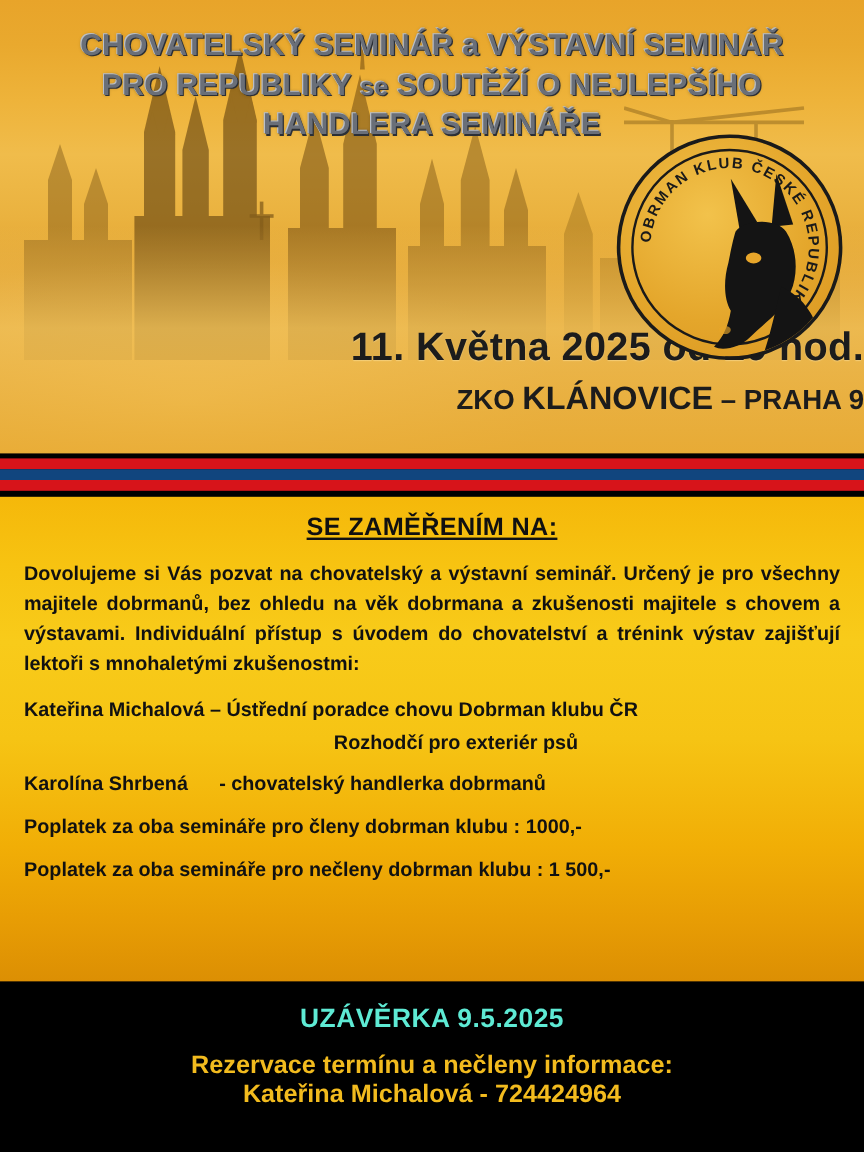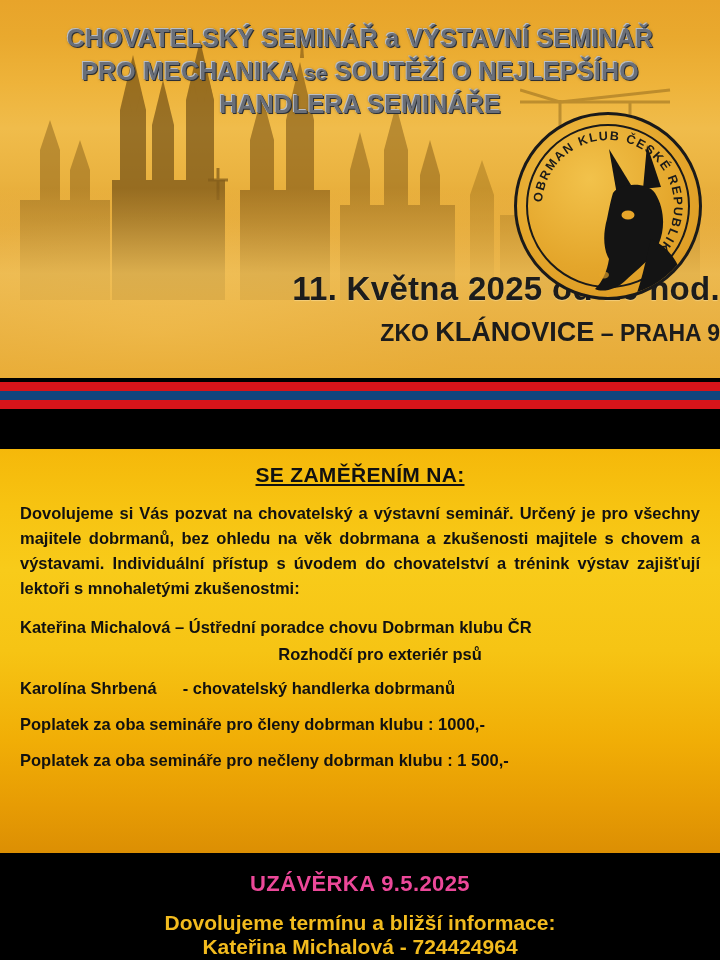--- a/index.html
+++ b/index.html
@@ -173,21 +173,20 @@
       #f5b80a 0%,
       #f7c311 14%,
       #f8cb1a 30%,
       #f6c414 50%,
       #f1ae06 72%,
       #e79c04 88%,
       #dc8f03 100%);
     color: #111;
     padding: 0;
     box-sizing: border-box;
-    margin-top: 35px;
   }
   .focus-head {
     text-align: center;
     font-size: 21px;
     font-weight: bold;
     text-decoration: underline;
     padding-top: 14px;
     letter-spacing: 0.3px;
   }
   .focus-items {
@@ -238,21 +237,21 @@
     background: #000;
     color: #f0b51a;
     text-align: center;
     box-sizing: border-box;
     padding-top: 18px;
   }
   .footer .f1 {
     font-size: 22px;
     font-weight: bold;
     letter-spacing: 0.4px;
-    color: #ec4899;
+    color: #5eead4;
   }
   .footer .f2 {
     margin-top: 14px;
     font-size: 21px;
     font-weight: bold;
     color: #f2bb1e;
   }
   .footer .f3 {
     font-size: 21px;
     font-weight: bold;
@@ -318,21 +317,21 @@
         <line x1="0" y1="30" x2="40" y2="42"></line>
         <line x1="40" y1="42" x2="150" y2="30"></line>
         <line x1="110" y1="42" x2="110" y2="80"></line>
       </g>
     </svg>
 
     <div class="fog"></div>
 
     <div class="title-block">
       <div class="title-line">CHOVATELSKÝ SEMINÁŘ a VÝSTAVNÍ SEMINÁŘ</div>
-      <div class="title-line"><span>PRO MECHANIKA </span><span class="sm">se</span><span> SOUTĚŽÍ O NEJLEPŠÍHO</span></div>
+      <div class="title-line"><span>PRO REPUBLIKY </span><span class="sm">se</span><span> SOUTĚŽÍ O NEJLEPŠÍHO</span></div>
       <div class="title-line">HANDLERA SEMINÁŘE</div>
     </div>
 
     <div class="logo">
       <div class="ring"></div>
       <svg class="logo-text" viewBox="0 0 182 182">
         <defs>
           <path id="circlepath" d="M 91,91 m -66,0 a 66,66 0 1,1 132,0 a 66,66 0 1,1 -132,0"></path>
         </defs>
         <text font-family="Liberation Sans, sans-serif" font-size="12.5" font-weight="bold" fill="#1a1a1a" letter-spacing="1.6">
@@ -385,17 +384,17 @@
     </div>
 
     <div class="lector2"><span>Karolína Shrbená</span><span class="gap"></span><span>- chovatelský handlerka dobrmanů</span></div>
 
     <div class="fee">Poplatek za oba semináře pro členy dobrman klubu : 1000,-</div>
     <div class="fee">Poplatek za oba semináře pro nečleny dobrman klubu : 1 500,-</div>
   </div>
 
   <div class="footer">
     <div class="f1">UZÁVĚRKA  9.5.2025</div>
-    <div class="f2">Dovolujeme termínu a bližší informace:</div>
+    <div class="f2">Rezervace termínu a nečleny informace:</div>
     <div class="f3">Kateřina Michalová - 724424964</div>
   </div>
 
 </div>
 
 </body></html>

